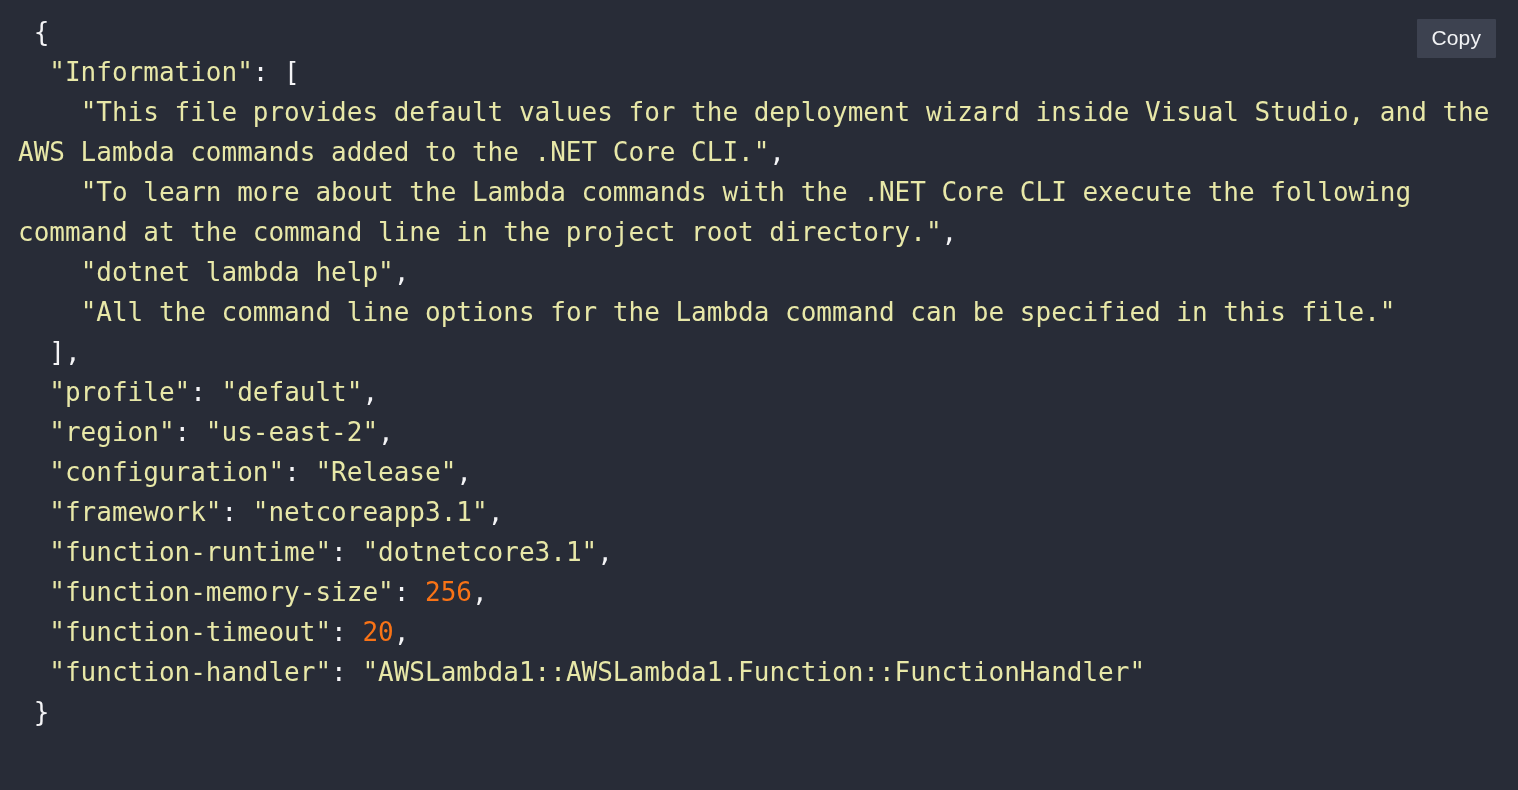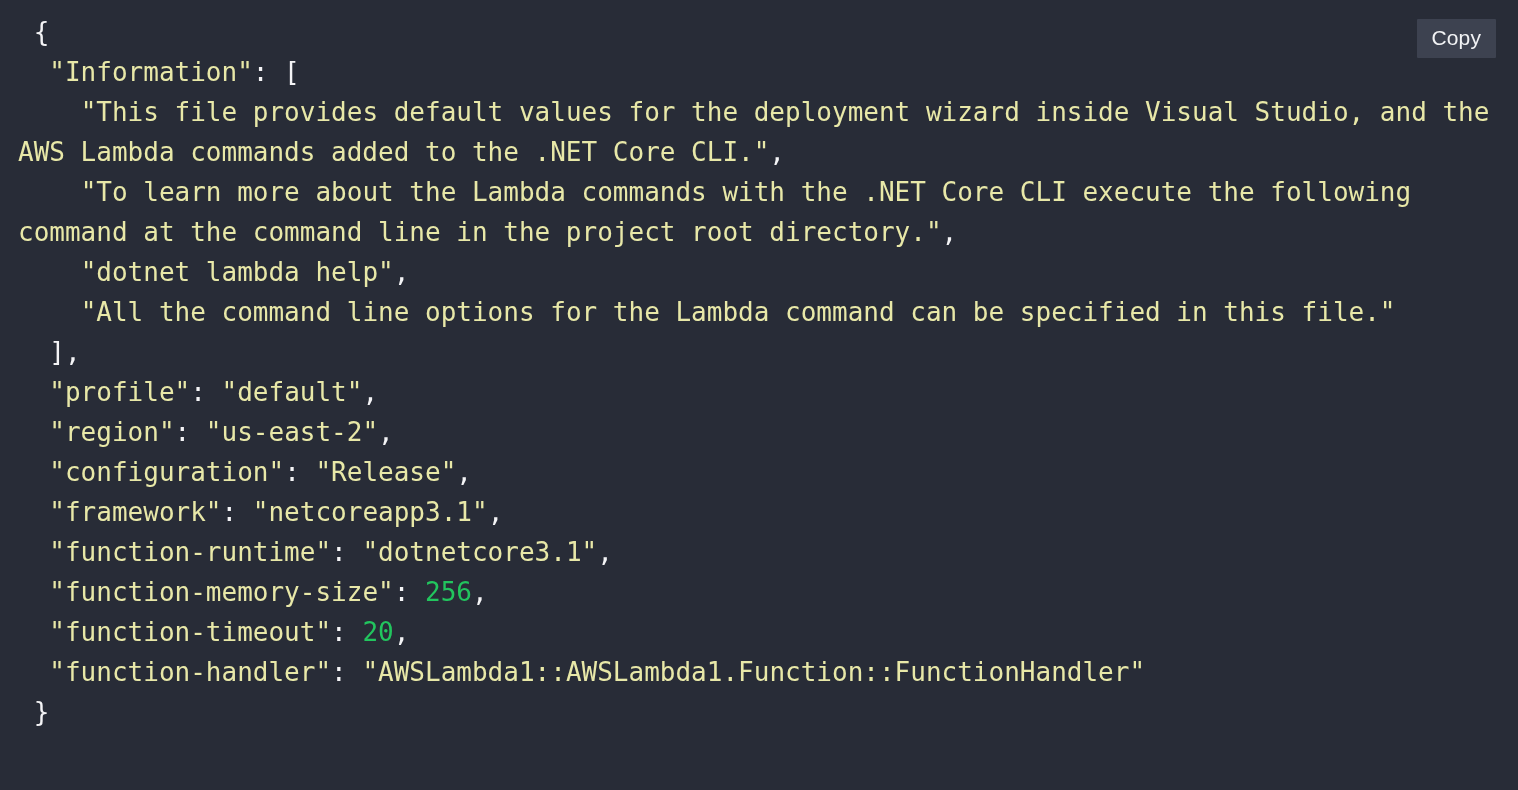--- a/index.html
+++ b/index.html
@@ -50,21 +50,21 @@
     color: #e8e8a8;
     white-space: pre-wrap;
     word-wrap: break-word;
     overflow-wrap: break-word;
     tab-size: 2;
   }
 
   pre#json-code .tok-punct { color: #f4f4f6; }
   pre#json-code .tok-key   { color: #e8e8a8; }
   pre#json-code .tok-str   { color: #e8e8a8; }
-  pre#json-code .tok-num   { color: #22c55e; }
+  pre#json-code .tok-num   { color: #f97316; }
 </style>
 </head>
 <body>
 
 <div id="code-block">
 
   <button id="copy-button">Copy</button>
 
   <pre id="json-code"><span><span> </span><span class="tok-punct">{</span></span>
 <span><span>  </span><span class="tok-key">"Information"</span><span class="tok-punct">: [</span></span>

